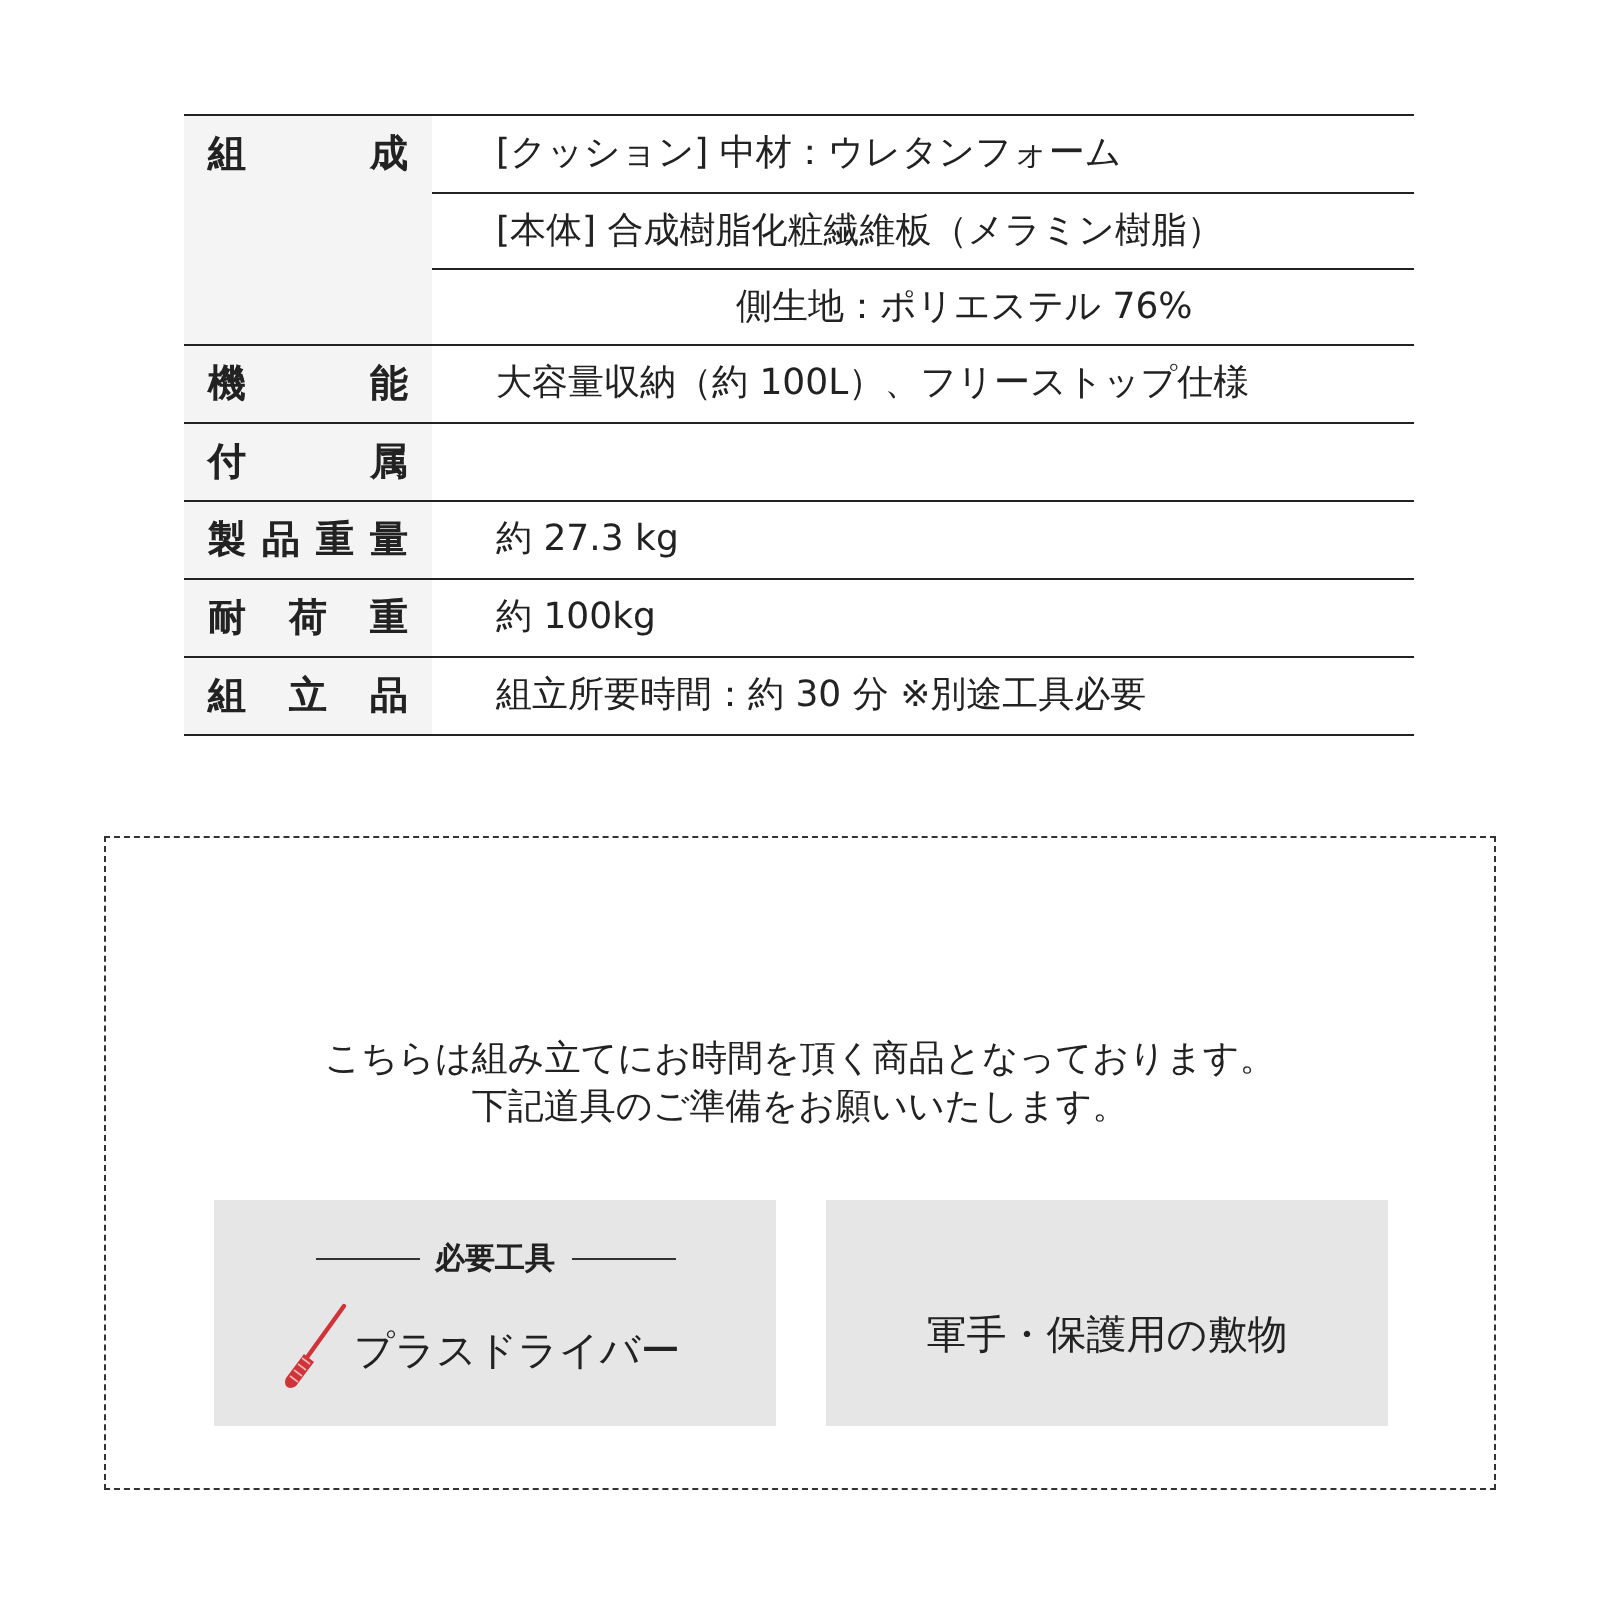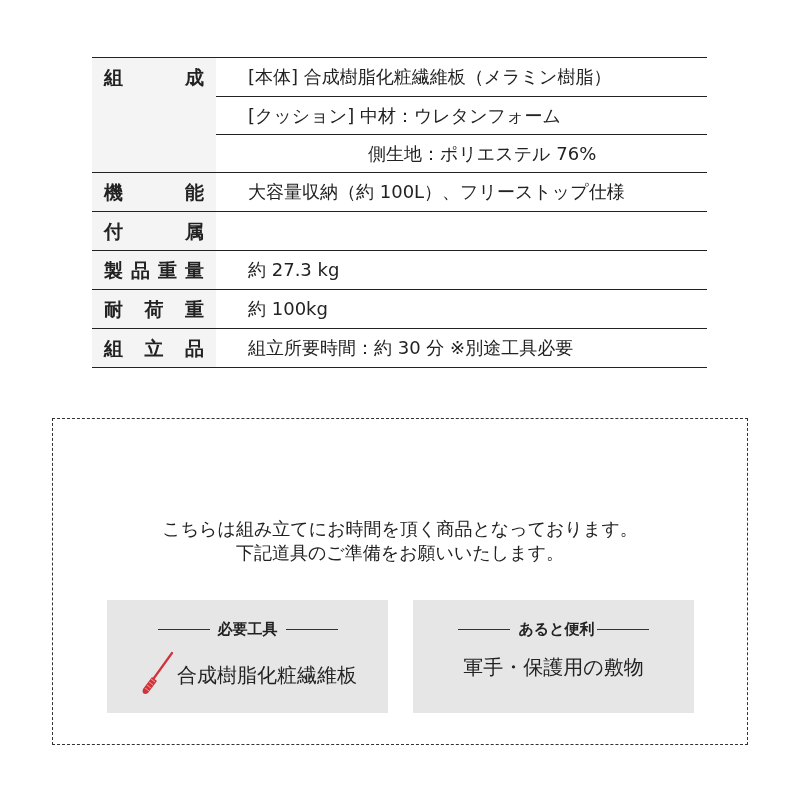--- a/index.html
+++ b/index.html
@@ -81,22 +81,22 @@
   <div class="spec-table">
 
     <div class="spec-row composition">
       <div class="spec-label">
         <div class="chars">
           <span>組</span>
           <span>成</span>
         </div>
       </div>
       <div class="spec-values">
+        <div class="spec-value">[クッション] 中材：ウレタンフォーム</div>
         <div class="spec-value">[本体] 合成樹脂化粧繊維板（メラミン樹脂）</div>
-        <div class="spec-value">[クッション] 中材：ウレタンフォーム</div>
         <div class="spec-value indent">側生地：ポリエステル 76%</div>
       </div>
     </div>
 
     <div class="spec-row">
       <div class="spec-label">
         <div class="chars">
           <span>機</span>
           <span>能</span>
         </div>
@@ -168,29 +168,24 @@
       </div>
       <div class="card-body">
         <svg class="screwdriver" viewBox="0 0 36 46">
           <line x1="33" y1="3" x2="15" y2="28" stroke="#d0343a" stroke-width="2.2" stroke-linecap="round"></line>
           <path d="M13 27 L18 31 L9 43 Q6 45 4 43 Q3 41 4 39 Z" fill="#d0343a"></path>
           <line x1="6" y1="38" x2="10" y2="41" stroke="#f2b5b5" stroke-width="0.8"></line>
           <line x1="8" y1="35" x2="12" y2="38" stroke="#f2b5b5" stroke-width="0.8"></line>
           <line x1="10" y1="32" x2="14" y2="35" stroke="#f2b5b5" stroke-width="0.8"></line>
           <line x1="12" y1="29" x2="16" y2="32" stroke="#f2b5b5" stroke-width="0.8"></line>
         </svg>
-        <span>合成樹脂化粧繊維板</span>
+        <span>プラスドライバー</span>
       </div>
     </div>
 
     <div class="tool-card c2">
-      <div class="card-header">
-        <span class="rule"></span>
-        <span class="label">あると便利</span>
-        <span class="rule"></span>
-      </div>
       <div class="card-body">
         <span>軍手・保護用の敷物</span>
       </div>
     </div>
   </div>
 
 </div>
 
 </body></html>

